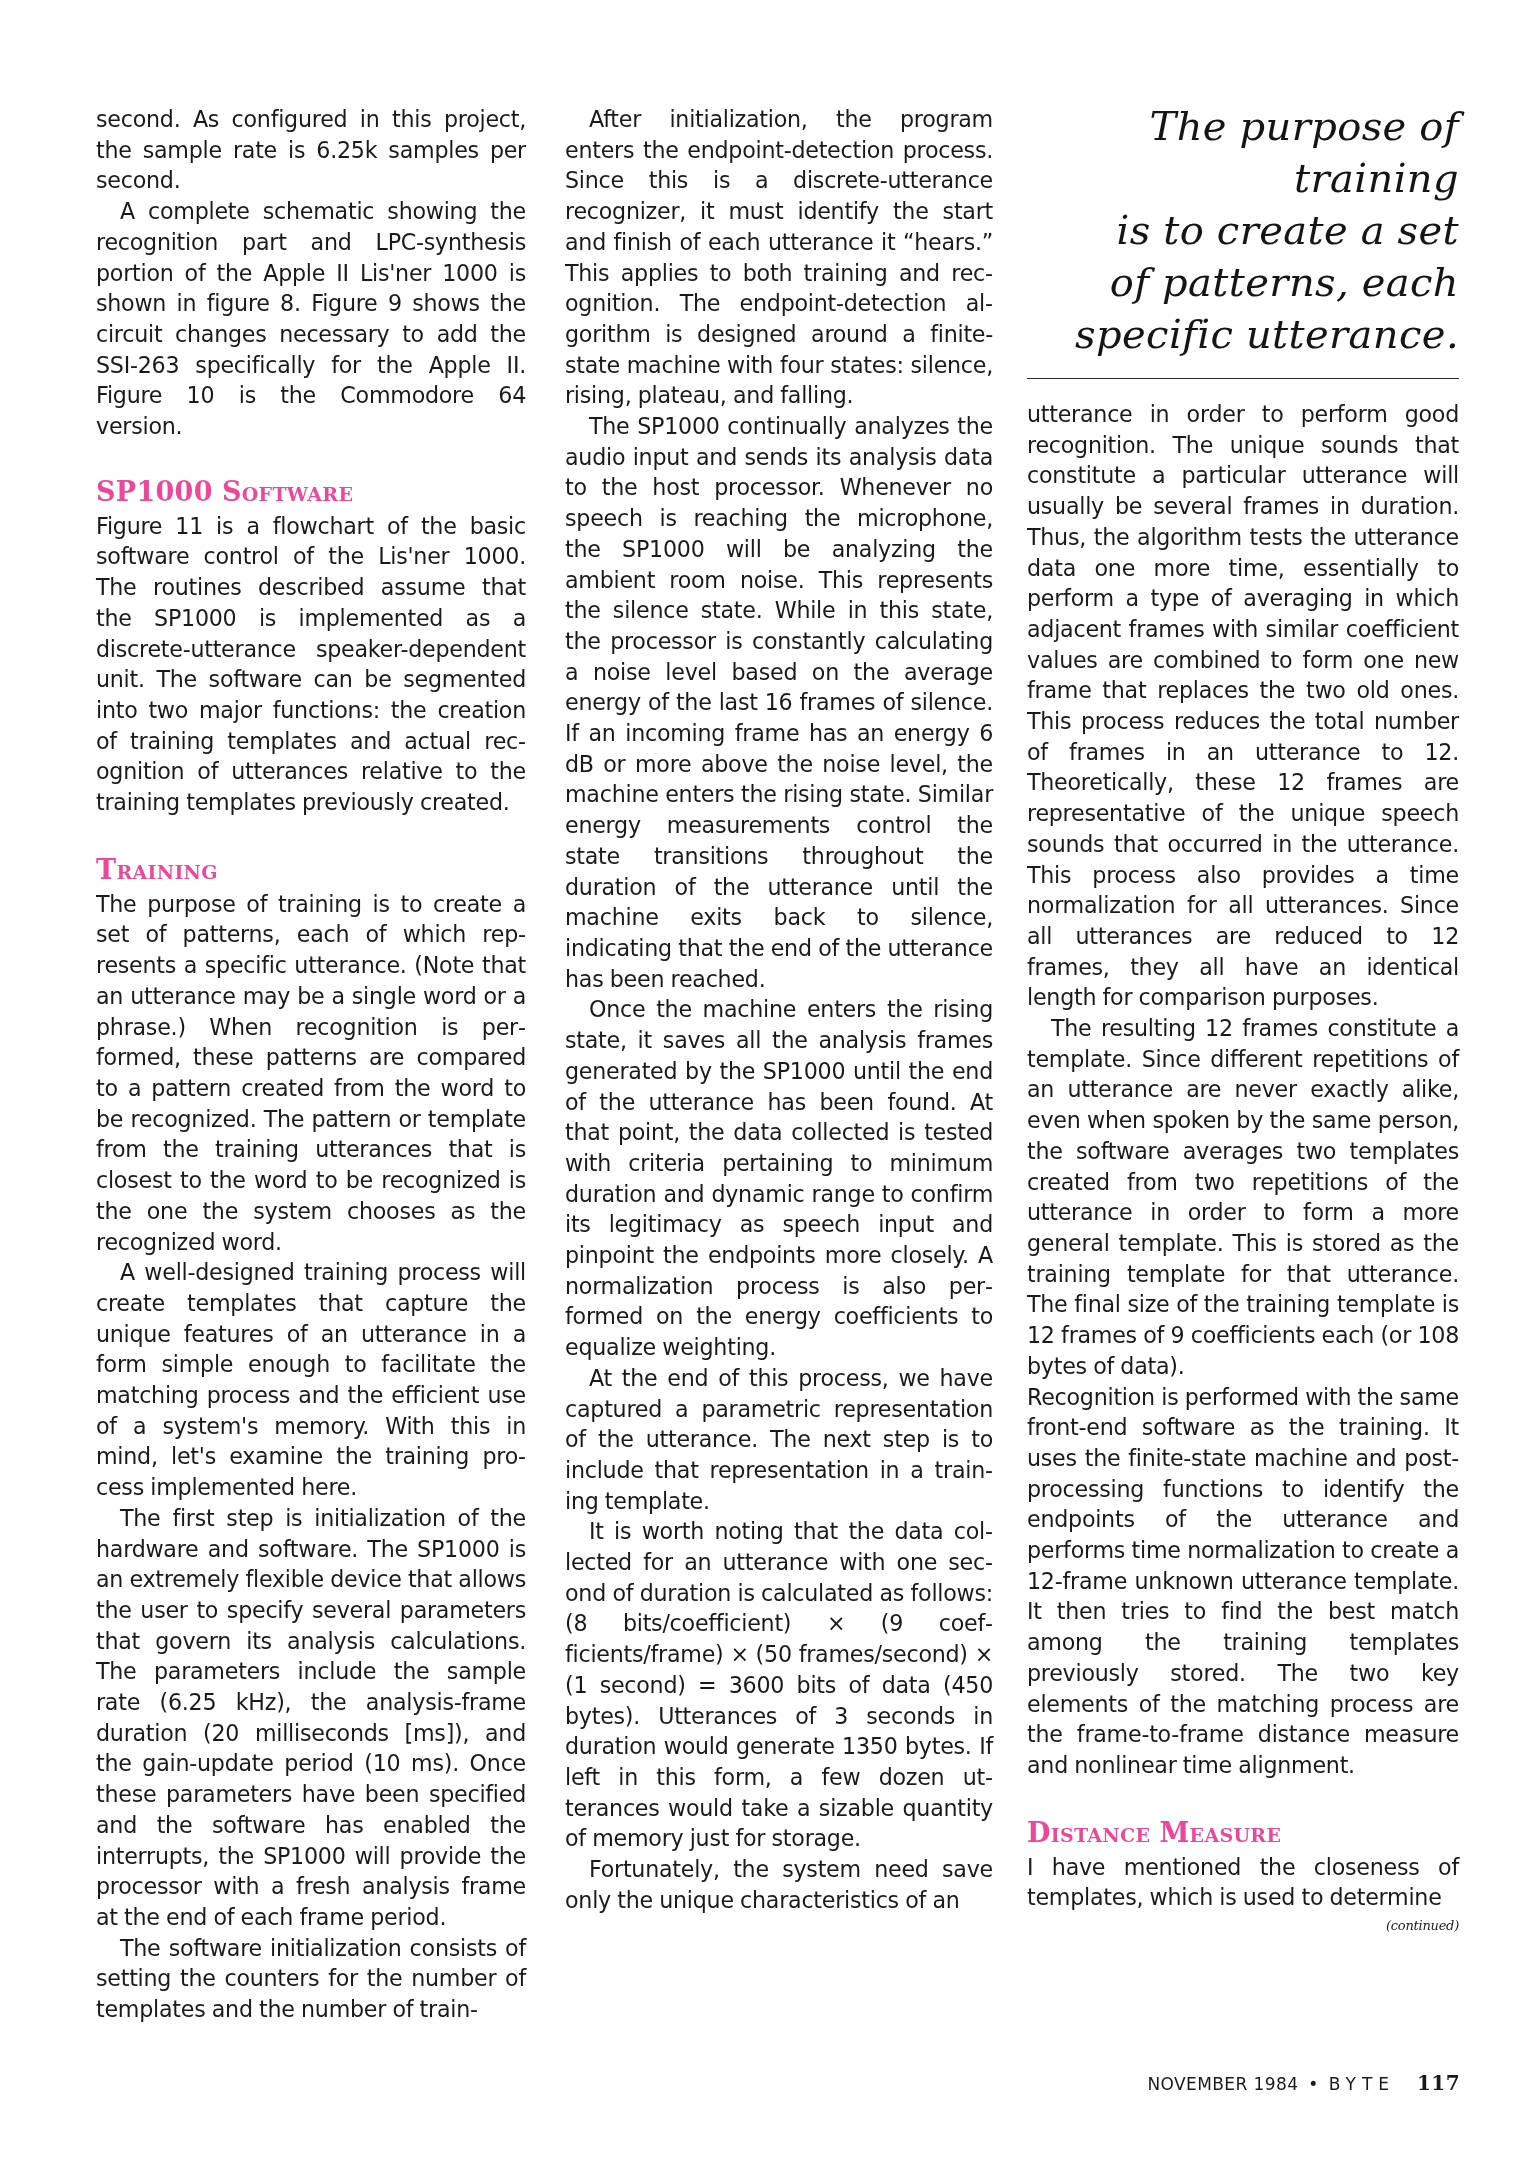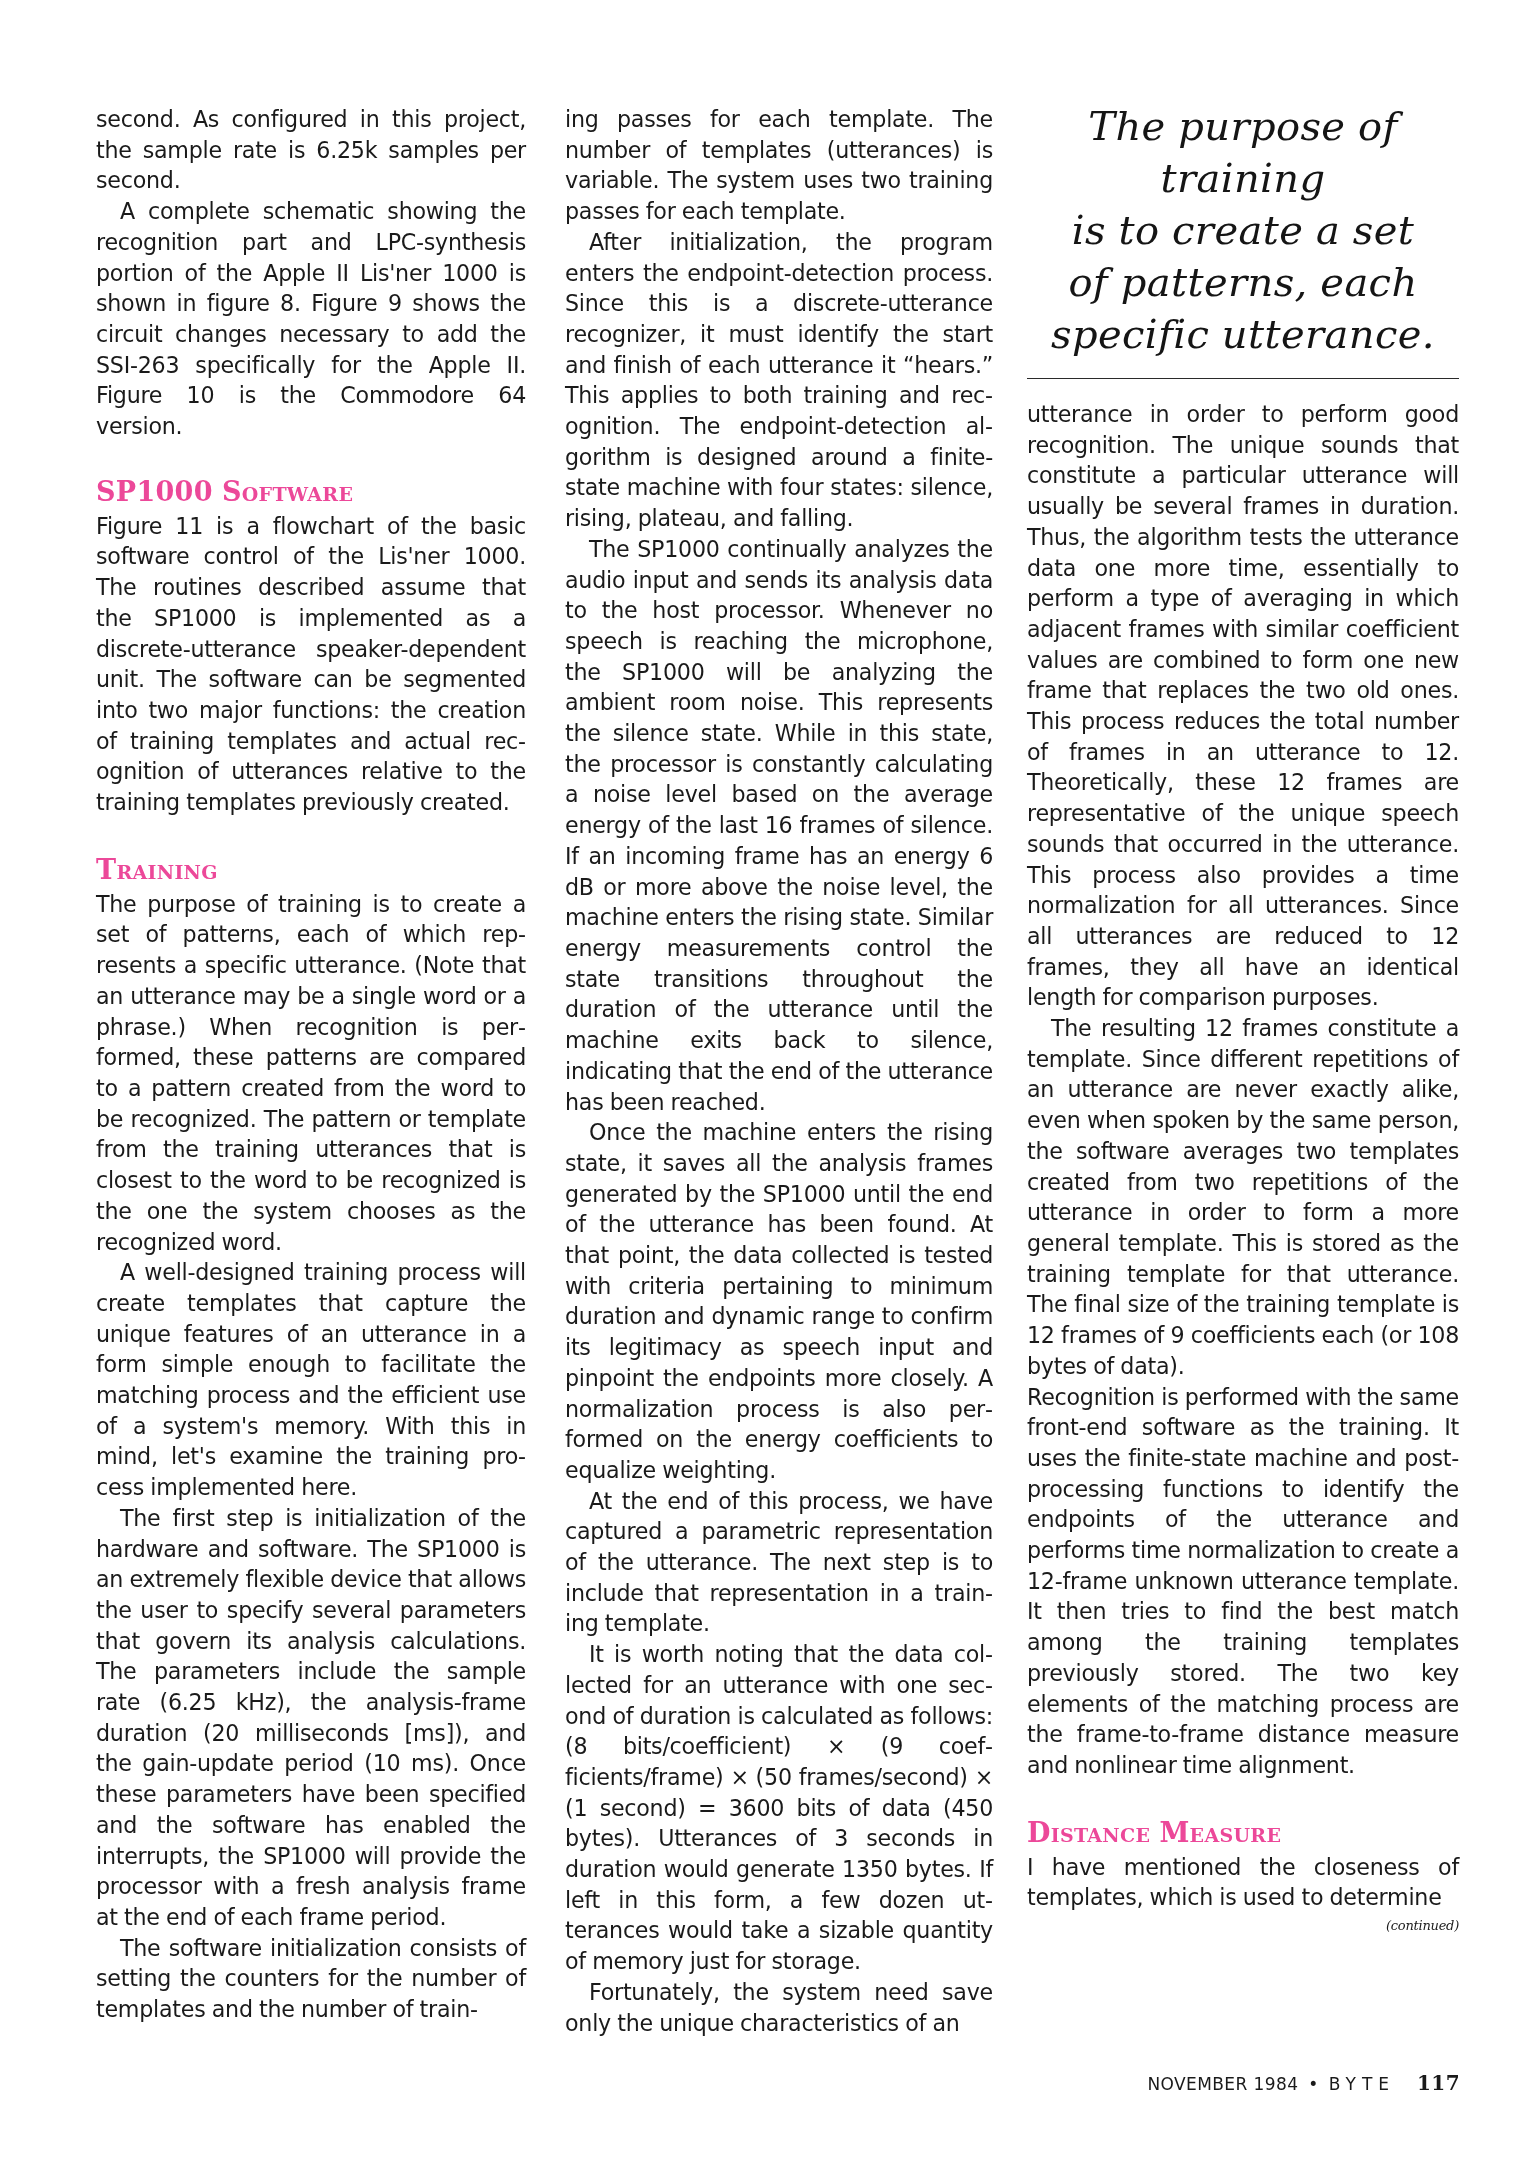--- a/index.html
+++ b/index.html
@@ -53,21 +53,21 @@
     }
     .subhead.first-gap {
       margin-top: 34px;
     }
     .pullquote {
       font-family: "DejaVu Serif", serif;
       font-style: italic;
       font-size: 40px;
       line-height: 52px;
       letter-spacing: 0.4px;
-      text-align: center;
+      text-align: right;
       color: #151515;
       margin: -4px 0 0 0;
       padding-bottom: 18px;
       border-bottom: 1.5px solid #2a2a2a;
       margin-bottom: 20px;
       width: 432px;
     }
     .pullquote span { display: block; }
     .continued {
       text-align: right;
@@ -108,21 +108,20 @@
     <h2 class="subhead first-gap">SP1000 Software</h2>
     <p>Figure 11 is a flowchart of the basic software control of the Lis'ner 1000. The routines described assume that the SP1000 is implemented as a discrete-utterance speaker-dependent unit. The software can be segmented into two major functions: the creation of training templates and actual rec­ognition of utterances relative to the training templates previously created.</p>
     <h2 class="subhead">Training</h2>
     <p>The purpose of training is to create a set of patterns, each of which rep­resents a specific utterance. (Note that an utterance may be a single word or a phrase.) When recognition is per­formed, these patterns are compared to a pattern created from the word to be recognized. The pattern or tem­plate from the training utterances that is closest to the word to be recog­nized is the one the system chooses as the recognized word.</p>
     <p class="indent">A well-designed training process will create templates that capture the unique features of an utterance in a form simple enough to facilitate the matching process and the efficient use of a system's memory. With this in mind, let's examine the training pro­cess implemented here.</p>
     <p class="indent">The first step is initialization of the hardware and software. The SP1000 is an extremely flexible device that allows the user to specify several parameters that govern its analysis calculations. The parameters include the sample rate (6.25 kHz), the analy­sis-frame duration (20 milliseconds [ms]), and the gain-update period (10 ms). Once these parameters have been specified and the software has enabled the interrupts, the SP1000 will provide the processor with a fresh analysis frame at the end of each frame period.</p>
     <p class="indent">The software initialization consists of setting the counters for the number of templates and the number of train-</p>
   </div>
 
   <div class="column col2">
-    <p>ing passes for each template. The number of templates (utterances) is variable. The system uses two training passes for each template.</p>
     <p class="indent">After initialization, the program enters the endpoint-detection pro­cess. Since this is a discrete-utterance recognizer, it must identify the start and finish of each utterance it “hears.” This applies to both training and rec­ognition. The endpoint-detection al­gorithm is designed around a finite-state machine with four states: silence, rising, plateau, and falling.</p>
     <p class="indent">The SP1000 continually analyzes the audio input and sends its analysis data to the host processor. Whenever no speech is reaching the micro­phone, the SP1000 will be analyzing the ambient room noise. This repre­sents the silence state. While in this state, the processor is constantly cal­culating a noise level based on the average energy of the last 16 frames of silence. If an incoming frame has an energy 6 dB or more above the noise level, the machine enters the ris­ing state. Similar energy measure­ments control the state transitions throughout the duration of the ut­terance until the machine exits back to silence, indicating that the end of the utterance has been reached.</p>
     <p class="indent">Once the machine enters the rising state, it saves all the analysis frames generated by the SP1000 until the end of the utterance has been found. At that point, the data collected is tested with criteria pertaining to minimum duration and dynamic range to con­firm its legitimacy as speech input and pinpoint the endpoints more closely. A normalization process is also per­formed on the energy coefficients to equalize weighting.</p>
     <p class="indent">At the end of this process, we have captured a parametric representation of the utterance. The next step is to include that representation in a train­ing template.</p>
     <p class="indent">It is worth noting that the data col­lected for an utterance with one sec­ond of duration is calculated as follows: (8 bits/coefficient) × (9 coef­ficients/frame) × (50 frames/second) × (1 second) = 3600 bits of data (450 bytes). Utterances of 3 seconds in duration would generate 1350 bytes. If left in this form, a few dozen ut­terances would take a sizable quanti­ty of memory just for storage.</p>
     <p class="indent">Fortunately, the system need save only the unique characteristics of an</p>
   </div>
 
   <div class="column col3">
     <div class="pullquote">

